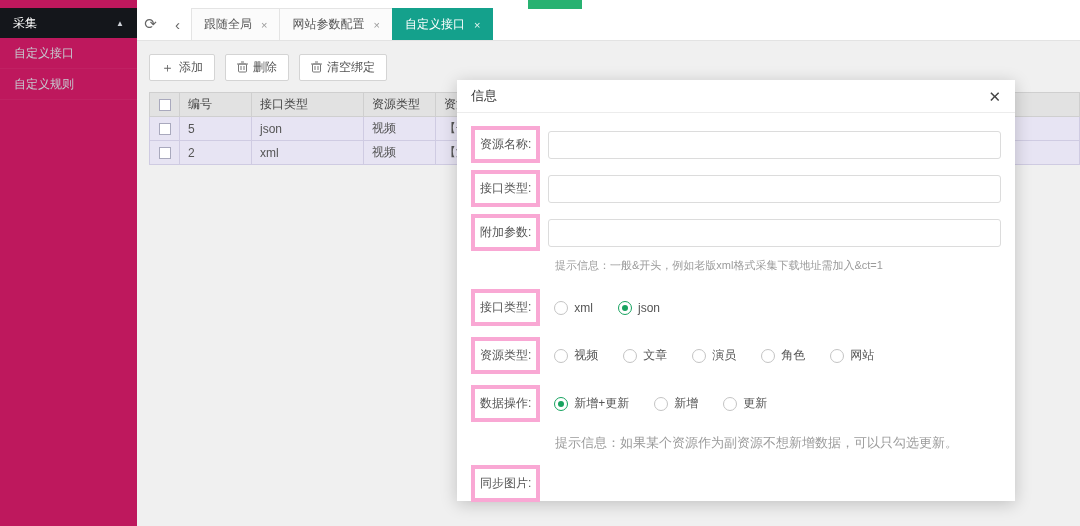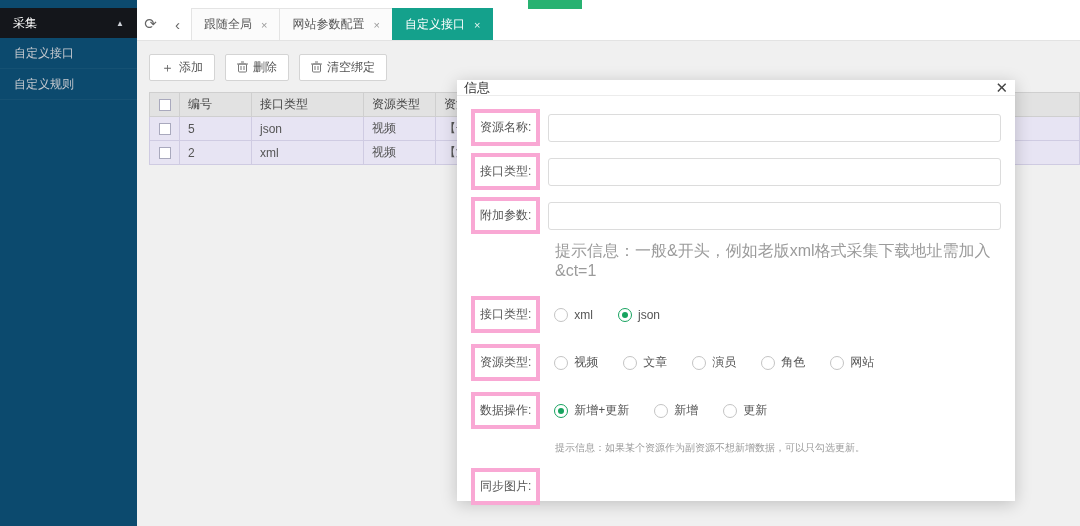--- a/index.html
+++ b/index.html
@@ -3,21 +3,21 @@
 <meta charset="utf-8">
 <style>
   * { margin:0; padding:0; box-sizing:border-box; }
   html,body { width:1080px; height:526px; }
   body {
     position:relative; overflow:hidden; background:#fff;
     font-family:"Liberation Sans","DejaVu Sans",sans-serif; font-size:12px; color:#333;
   }
 
   
-  .sidebar { position:absolute; left:0; top:0; width:137px; height:526px; background:#0c4a6e; z-index:2; }
+  .sidebar { position:absolute; left:0; top:0; width:137px; height:526px; background:#be185d; z-index:2; }
   .sidebar-header { margin-top:8px; height:30px; background:#14161b; color:#fff;
     display:flex; align-items:center; justify-content:space-between; padding:0 13px; cursor:pointer; }
   .sidebar-caret { font-size:8px; color:#d0d3d9; }
   .sidebar-item { height:31px; line-height:31px; padding-left:14px; color:#c6c9cf;
     border-bottom:1px solid rgba(255,255,255,0.04); cursor:pointer; }
 
   
   .main { position:absolute; left:137px; top:0; right:0; bottom:0; background:#f0f0f0; }
   .tabbar { height:41px; background:#fff; border-bottom:1px solid #e3e3e3;
     display:flex; align-items:stretch; padding-top:8px; }
@@ -49,33 +49,33 @@
   .checkbox { display:inline-block; width:12px; height:12px; border:1px solid #a9a9bd;
     background:#fff; vertical-align:middle; cursor:pointer; }
 
   
   .green-fragment { position:absolute; left:528px; top:0; width:54px; height:9px;
     background:#28b271; z-index:5; }
 
   
   .modal { position:absolute; left:457px; top:80px; width:558px; height:421px; background:#fff;
     box-shadow:0 3px 16px rgba(0,0,0,0.20); z-index:10; }
-  .modal-header { height:16px; display:flex; align-items:center; justify-content:space-between;
-    padding:0 7px; border-bottom:1px solid #ececec; font-size:13px; color:#333; }
+  .modal-header { height:33px; display:flex; align-items:center; justify-content:space-between;
+    padding:0 14px; border-bottom:1px solid #ececec; font-size:13px; color:#333; }
   .modal-close { color:#444; font-size:15px; cursor:pointer; line-height:1; }
   .modal-body { padding:13px 14px 0; }
 
   .form-row { display:flex; align-items:center; margin-bottom:7px; }
   .form-label { min-width:66px; border:4px solid #f9a8d4; padding:6px 5px; text-align:center;
     font-size:12px; color:#555; background:#fff; margin-right:8px; }
   .form-input { flex:1; height:28px; border:1px solid #dcdcdc; border-radius:3px;
     padding:0 8px; font-size:12px; color:#333; outline:none; }
 
-  .hint { font-size:16px; color:#9b9b9b; margin:3px 0 16px 84px; }
-  .hint2 { font-size:10px; color:#9b9b9b; margin:12px 0 13px 84px; }
+  .hint { font-size:11px; color:#9b9b9b; margin:3px 0 16px 84px; }
+  .hint2 { font-size:13px; color:#9b9b9b; margin:12px 0 13px 84px; }
 
   .group-row { margin-bottom:11px; }
   .radio-set { display:flex; align-items:center; gap:25px; padding-left:6px; }
   .radio-opt { display:inline-flex; align-items:center; cursor:pointer; color:#555; }
   .radio { width:14px; height:14px; border:1px solid #c4c4c4; border-radius:50%;
     display:inline-flex; align-items:center; justify-content:center; background:#fff; margin-right:6px; }
   .radio.checked { border-color:#17a35f; }
   .radio.checked::after { content:""; width:6px; height:6px; border-radius:50%; background:#17a35f; }
 
   .modal-buttons { display:flex; justify-content:center; gap:23px; margin-top:25px; }

